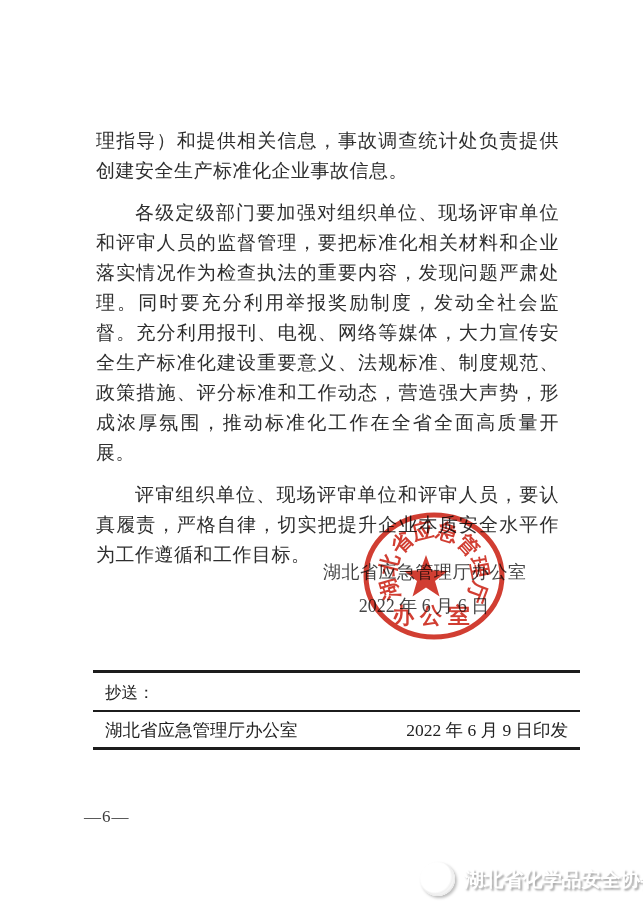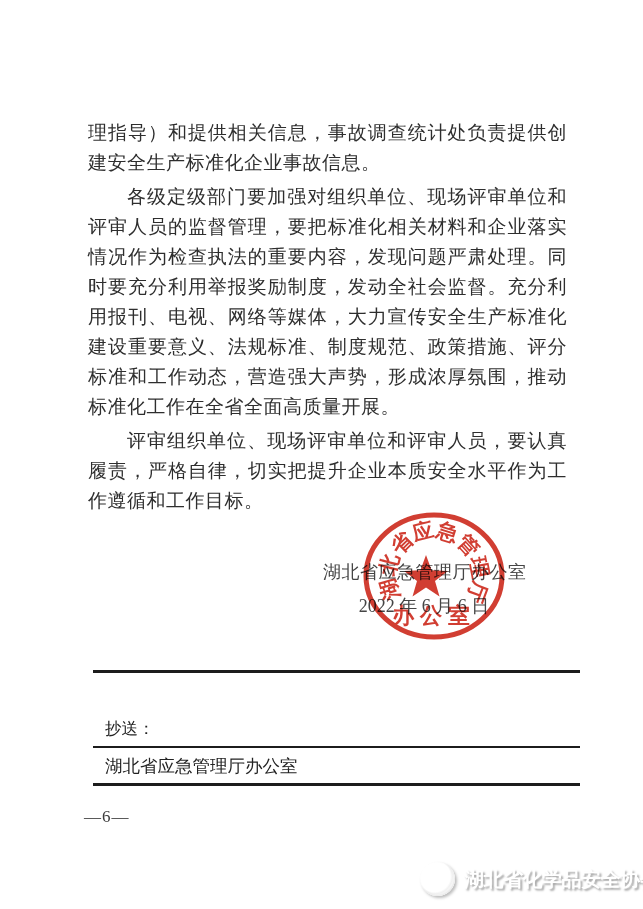--- a/index.html
+++ b/index.html
@@ -6,21 +6,21 @@
   .page {
     position:relative; width:643px; height:909px; background:#ffffff;
     overflow:hidden; font-family:"Liberation Serif","DejaVu Serif",serif;
     color:#2f2f2f;
   }
   .body-text {
     position:absolute; left:84px; top:114px; width:487px;
     font-size:19px; line-height:30px; letter-spacing:0.5px;
     text-align:justify; color:#2e2e2e;
   }
-  .body-text p { margin:4px; }
+  .body-text p { margin:12px; }
   .p-indent { text-indent:39px; }
   .p3 { margin-top:9px; }
 
   .sig-name {
     position:absolute; left:323px; top:560px; font-size:18px;
     color:#454545; letter-spacing:0.5px; white-space:nowrap;
   }
   .sig-date {
     position:absolute; left:320px; top:594px; width:208px;
     text-align:center; font-size:18px; color:#454545; white-space:nowrap;
@@ -28,21 +28,21 @@
   .seal {
     position:absolute; left:361px; top:510px; width:146px; height:134px;
     mix-blend-mode:multiply; opacity:0.95;
   }
 
   .footer-block { position:absolute; left:93px; top:670px; width:487px; }
   .cc {
     border-top:3px solid #1c1c1c; display:flex;
     padding:7px 6px 5px 12px; font-size:16.5px; line-height:25px; color:#222;
   }
-  .cc-label { flex:none; white-space:nowrap;margin-top:36px; }
+  .cc-label { flex:none; white-space:nowrap; }
   .cc-text { flex:1; text-align:justify; }
   .issuer-row {
     border-top:2px solid #1c1c1c; border-bottom:3px solid #1c1c1c;
     height:35px; padding:0 12px; display:flex; align-items:center;
     justify-content:space-between; font-size:17.5px; color:#222;
   }
   .issuer-name, .print-info { white-space:nowrap; }
 
   .page-number {
     position:absolute; left:84px; top:807px; font-size:17px;
@@ -88,20 +88,21 @@
     <polygon fill="#cf3327" points="65,45 70.6,60.3 86.9,60.9 74.0,70.9 78.5,86.6 65,77.5 51.5,86.6 56.0,70.9 43.1,60.9 59.4,60.3"></polygon>
     <text x="73" y="113" text-anchor="middle" font-size="22" font-weight="bold" fill="#cf3327" letter-spacing="6">办公室</text>
   </svg>
 
   <div class="footer-block">
     <div class="cc">
       <span class="cc-label">抄送：</span>
     </div>
     <div class="issuer-row">
       <span class="issuer-name">湖北省应急管理厅办公室</span>
+      <span class="print-info">2022 年 6 月 9 日印发</span>
     </div>
   </div>
 
   <div class="page-number">—6—</div>
 
   <div class="watermark">
     <span class="wm-logo"></span>
     <span class="wm-text">湖北省化学品安全协会</span>
   </div>
 

